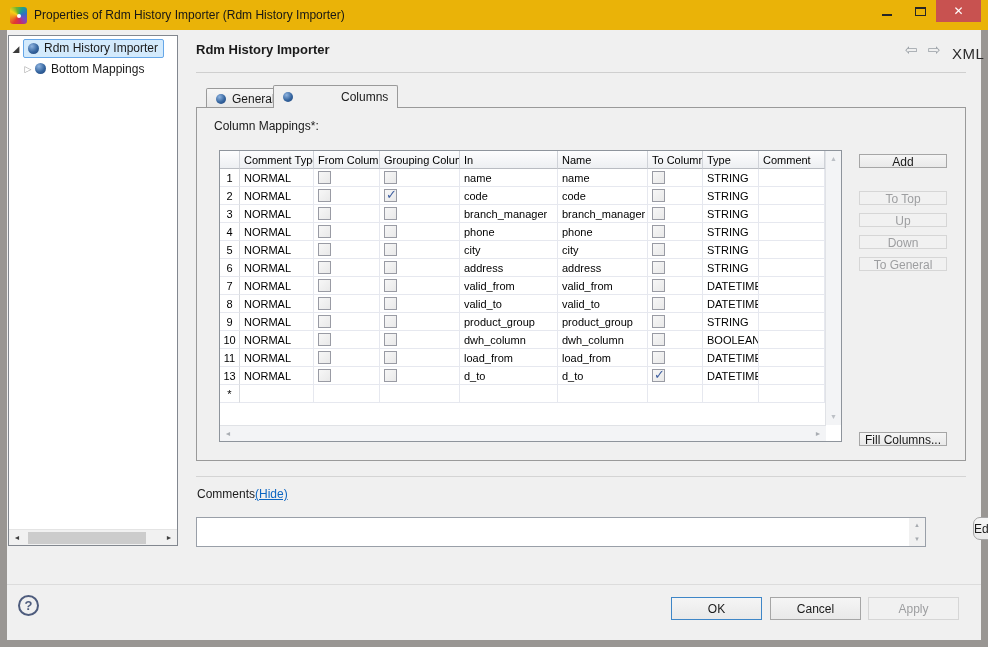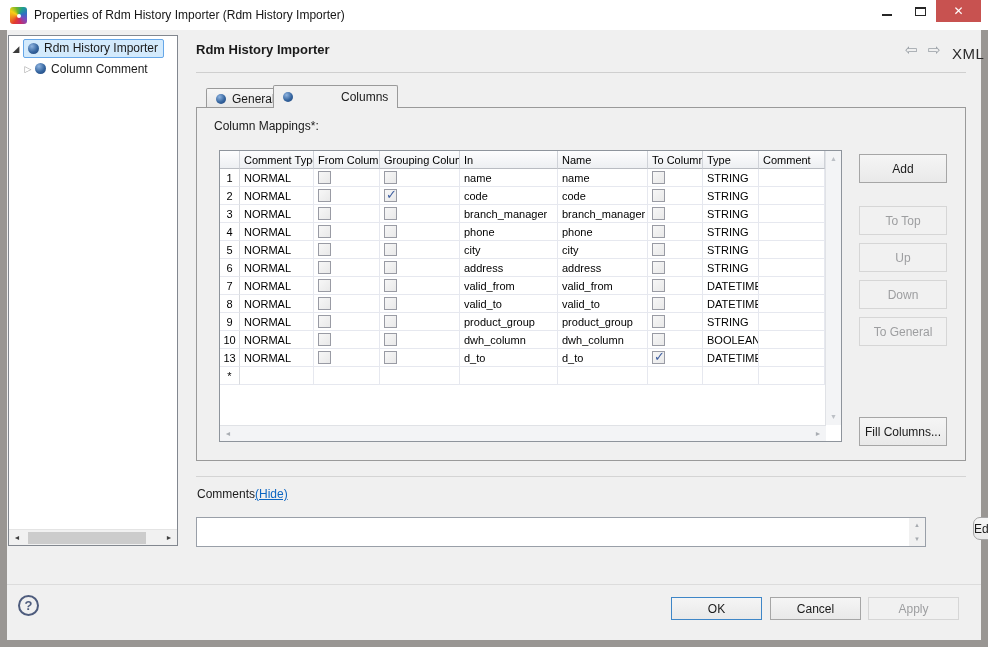--- a/index.html
+++ b/index.html
@@ -1,20 +1,20 @@
 <!DOCTYPE html>
 <html><head>
 <meta charset="utf-8">
 <style>
   * { margin:0; padding:0; box-sizing:border-box; }
   html,body { width:988px; height:647px; font-family:"Liberation Sans","DejaVu Sans",sans-serif; }
   .window { position:relative; width:988px; height:647px; background:#999693; overflow:hidden; }
 
   
-  .titlebar { position:absolute; top:0; left:0; width:988px; height:30px; background:#ffffff; }
+  .titlebar { position:absolute; top:0; left:0; width:988px; height:30px; background:#eab308; }
   .app-icon { position:absolute; left:10px; top:7px; width:17px; height:17px; border-radius:3px;
     background:conic-gradient(from 210deg,#e23b2e,#f08c1d,#f7d117,#6fb52a,#1e9e8f,#2f6fc4,#7a4bbf,#c72b6b,#e23b2e); }
   .app-icon::after { content:""; position:absolute; left:7px; top:7px; width:4px; height:4px; background:#fff; border-radius:50%; }
   .title-text { position:absolute; left:34px; top:0; height:30px; line-height:30px; font-size:12px; color:#161616; white-space:nowrap; }
   .win-btn { position:absolute; top:0; height:22px; display:flex; align-items:center; justify-content:center; cursor:default; }
   .win-btn.min { left:872px; width:30px; }
   .win-btn.min .glyph { width:10px; height:2px; background:#262626; margin-top:8px; }
   .win-btn.max { left:904px; width:32px; }
   .win-btn.max .glyph { width:11px; height:9px; border:1px solid #262626; border-top:2px solid #262626; background:transparent; }
   .win-btn.close { left:936px; width:45px; background:#c85250; color:#fff; font-size:12px; font-weight:bold; }
@@ -66,21 +66,21 @@
 
   .vscroll { position:absolute; right:0; top:0; width:16px; height:274px; background:#f3f4f6; border-left:1px solid #e0e2e6; }
   .vscroll .arr { position:absolute; left:0; width:15px; height:16px; text-align:center; font-size:7px; line-height:16px; color:#bcc0c6; }
   .vscroll .arr.up { top:0; } .vscroll .arr.down { bottom:0; }
   .hscroll { position:absolute; left:0; bottom:0; width:606px; height:16px; background:#f3f4f6; border-top:1px solid #e0e2e6; }
   .hscroll .arr { position:absolute; top:0; width:16px; height:15px; text-align:center; font-size:7px; line-height:15px; color:#a9adb3; }
   .hscroll .arr.left { left:0; } .hscroll .arr.right { right:0; }
 
   
   .side-buttons { position:absolute; left:662px; top:46px; width:88px; height:292px; display:flex; flex-direction:column; }
-  .btn { height:29px; background:linear-gradient(#f5f5f5,#e9e9e9); border:1px solid #a6a6a6; font-size:12px; color:#1a1a1a;
+  .btn { height:14px; background:linear-gradient(#f5f5f5,#e9e9e9); border:1px solid #a6a6a6; font-size:12px; color:#1a1a1a;
     font-family:"Liberation Sans","DejaVu Sans",sans-serif; cursor:default; }
   .btn:disabled { background:#f1f1f1; border:1px solid #d6d6d6; color:#9d9ea0; }
   .side-btn { width:88px; }
   .side-btn + .side-btn { margin-top:8px; }
   .side-btn:first-child { margin-bottom:15px; }
   .side-btn.fill { margin-top:auto; }
 
   
   .comments-sep { position:absolute; left:189px; top:446px; width:770px; height:1px; background:#d4d4d4; }
   .comments-label { position:absolute; left:190px; top:457px; }
@@ -127,21 +127,21 @@
       <div class="tree-item" style="left:0;top:3px;">
         <span class="twist">◢</span>
         <span class="tree-sel">
           <span class="sphere"></span>
           <span class="tree-label">Rdm History Importer</span>
         </span>
       </div>
       <div class="tree-item" style="left:12px;top:23px;">
         <span class="twist collapsed">▷</span>
         <span class="sphere"></span>
-        <span class="tree-label">Column Comment</span>
+        <span class="tree-label">Bottom Mappings</span>
       </div>
       <div class="tree-hscroll">
         <span class="arr left">◄</span>
         <span class="thumb"></span>
         <span class="arr right">►</span>
       </div>
     </div>
 
     <div class="main-title">Rdm History Importer</div>
     <div class="nav-arrow back">⇦</div>
@@ -352,20 +352,37 @@
                 </td>
                 <td>dwh_column</td>
                 <td>dwh_column</td>
                 <td>
                   <div class="cb"></div>
                 </td>
                 <td>BOOLEAN</td>
                 <td></td>
               </tr>
               <tr>
+                <td class="rownum">11</td>
+                <td>NORMAL</td>
+                <td>
+                  <div class="cb"></div>
+                </td>
+                <td>
+                  <div class="cb"></div>
+                </td>
+                <td>load_from</td>
+                <td>load_from</td>
+                <td>
+                  <div class="cb"></div>
+                </td>
+                <td>DATETIME</td>
+                <td></td>
+              </tr>
+              <tr>
                 <td class="rownum">13</td>
                 <td>NORMAL</td>
                 <td>
                   <div class="cb"></div>
                 </td>
                 <td>
                   <div class="cb"></div>
                 </td>
                 <td>d_to</td>
                 <td>d_to</td>

